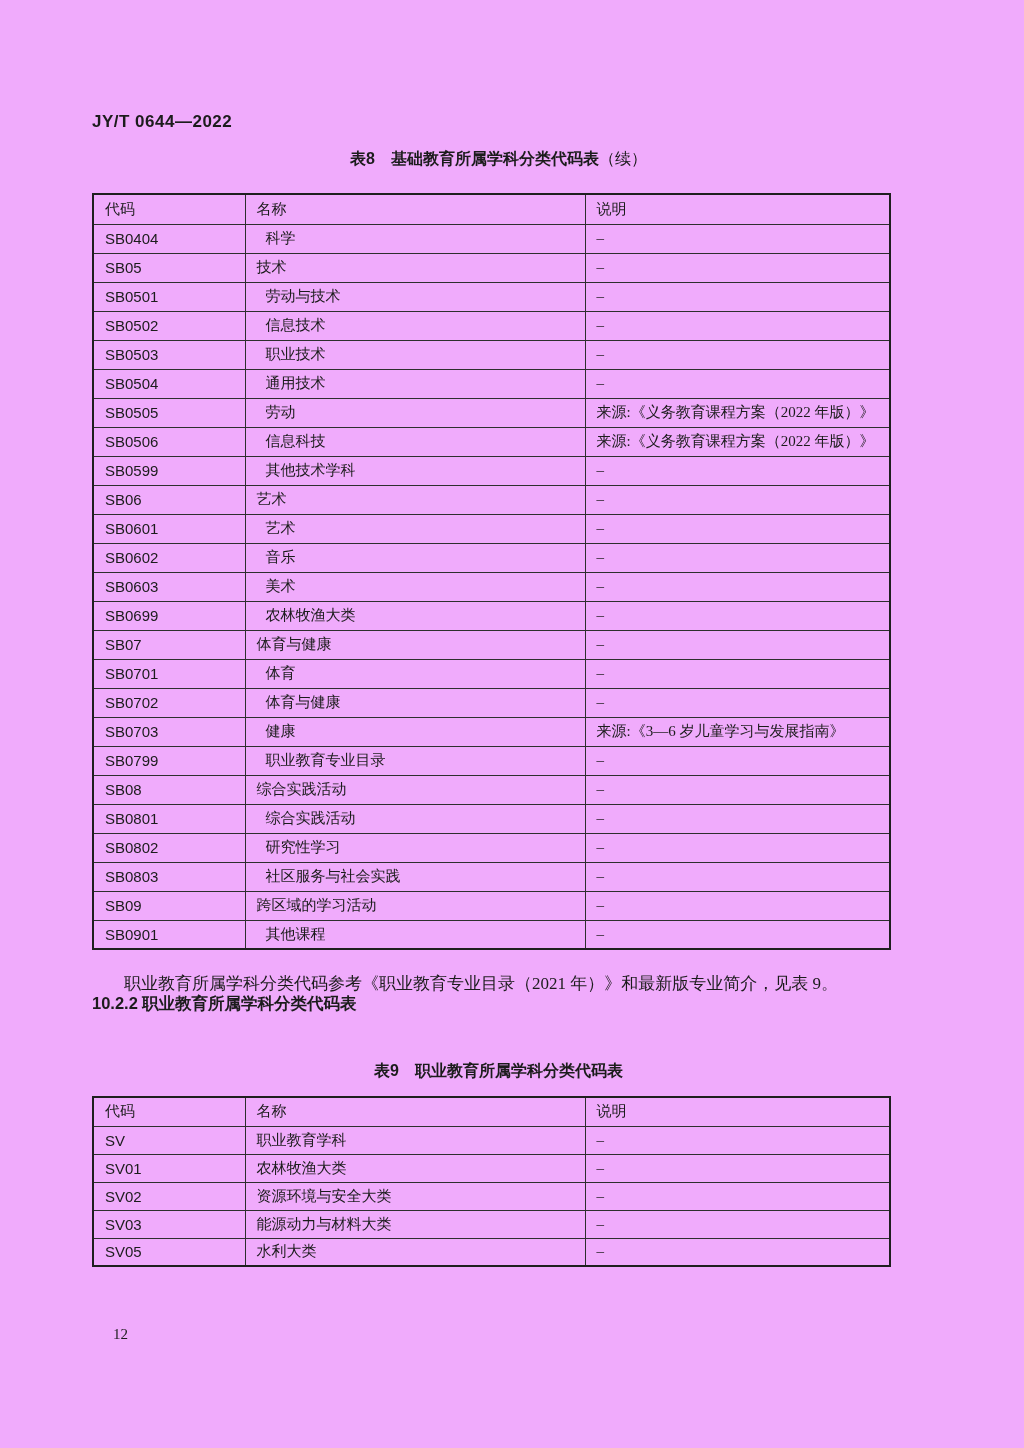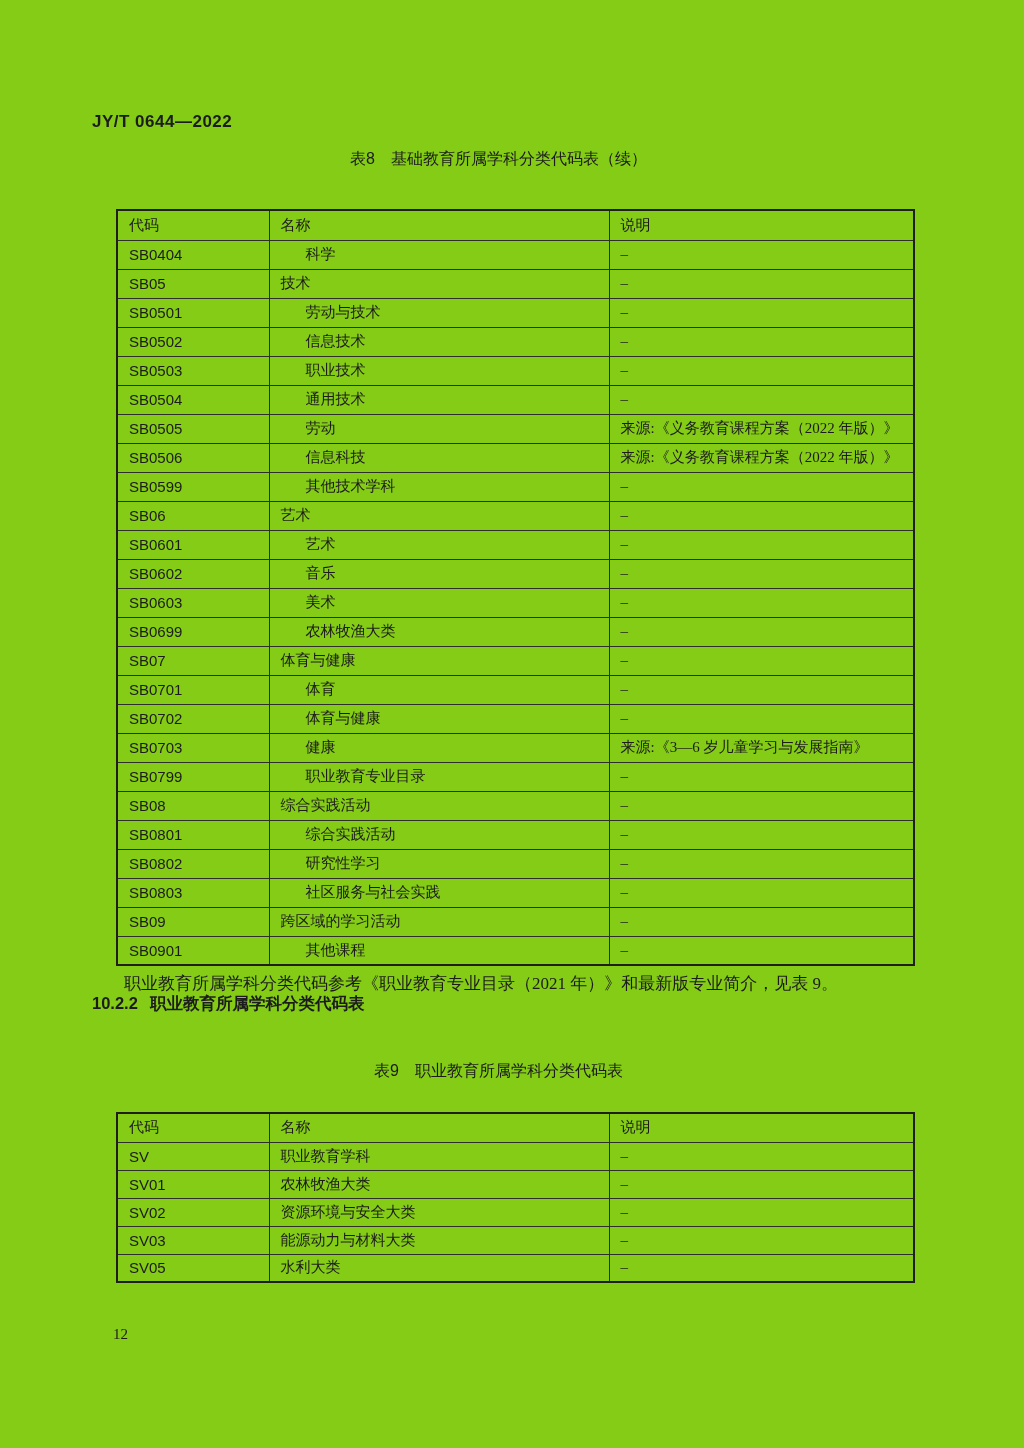--- a/index.html
+++ b/index.html
@@ -3,68 +3,67 @@
 <meta charset="utf-8">
 <style>
   * { margin:0; padding:0; box-sizing:border-box; }
   html,body { background:#ffffff; }
   body {
     width:1024px; height:1448px;
     font-family:"Liberation Serif","DejaVu Serif",serif;
     color:#1c1c1c;
     position:relative;
   }
-  .page { position:relative; width:1024px; height:1448px; background:#84cc16; overflow:hidden; }
+  .page { position:relative; width:1024px; height:1448px; background:#f0abfc; overflow:hidden; }
 
   .running-head {
     position:absolute; left:92px; top:112px;
     font-family:"Liberation Sans","DejaVu Sans",sans-serif;
     font-weight:bold; font-size:17px; letter-spacing:0.5px;
   }
 
   .table-caption {
     position:absolute; left:100px; width:797px;
     text-align:center; font-size:16px;
     font-family:"Liberation Sans","DejaVu Sans",sans-serif;
   }
   .cap8 { top:149px; }
   .cap9 { top:1061px; }
-  .cap-bold { font-weight:normal;text-align:right; }
+  .cap-bold { font-weight:bold;text-align:right; }
   .cap-label { margin-right:16px; }
   .cap-normal { font-weight:normal; }
 
   table.codes {
-    position:absolute; left:116px;
+    position:absolute; left:92px;
     width:797px; border-collapse:collapse; table-layout:fixed;
     font-size:15px;
-    margin-top:16px;
   }
   .t8 { top:193px; }
   .t9 { top:1096px; }
   table.codes th, table.codes td {
     border:1px solid #2e2e2e;
     text-align:left; vertical-align:middle;
     font-weight:normal;
     padding:0 6px 0 11px;
     overflow:hidden; white-space:nowrap;
   }
   table.codes { border:2px solid #1f1f1f; }
   .t8 th { height:30px; }
   .t8 td { height:29px; }
   .t9 th { height:29px; }
   .t9 td { height:28px; }
-  td.cell-name.indent { padding-left:36px; }
+  td.cell-name.indent { padding-left:20px; }
   td.cell-code { font-family:Liberation Sans, sans-serif; }
 
   .section-heading {
     position:absolute; left:92px; top:993px;
     font-family:"Liberation Sans","DejaVu Sans",sans-serif;
     font-weight:bold; font-size:16.5px;
   }
-  .section-heading .sec-num { margin-right:12px; }
+  .section-heading .sec-num { margin-right:4px; }
 
   .body-paragraph {
     position:absolute; left:92px; top:972px; width:800px;
     font-size:17px; text-indent:32px; line-height:24px;
   }
 
   .page-number {
     position:absolute; left:113px; top:1326px;
     font-size:15px;
   }

